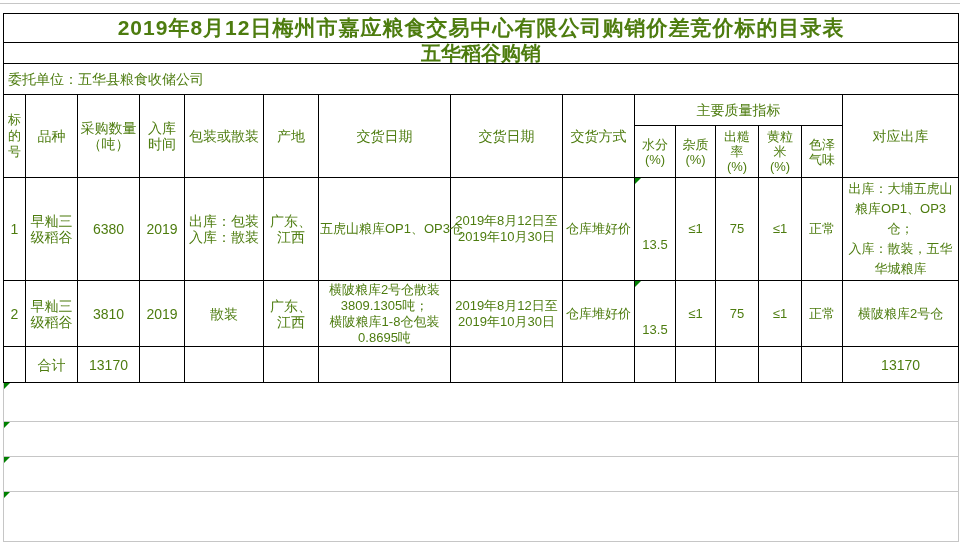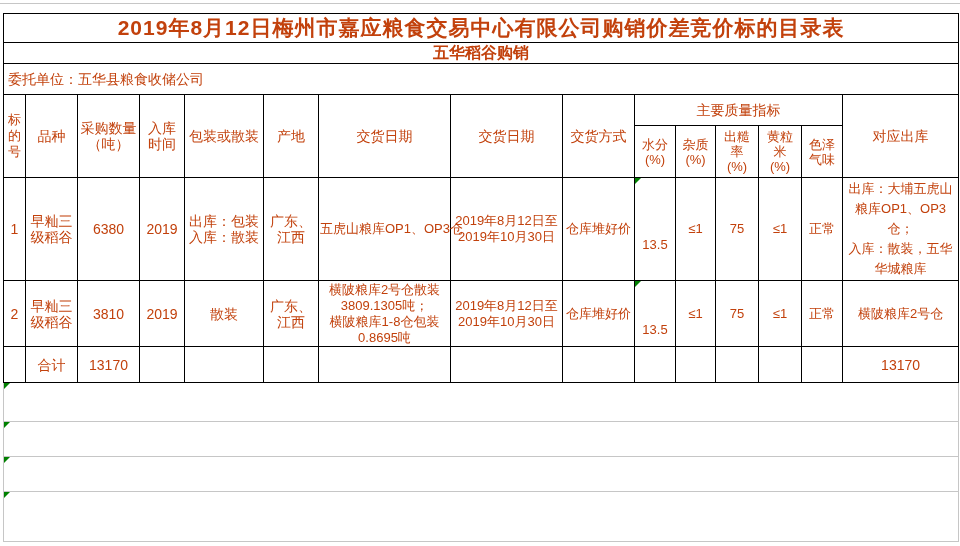--- a/index.html
+++ b/index.html
@@ -1,32 +1,32 @@
 <!DOCTYPE html>
 <html><head>
 <meta charset="utf-8">
 <style>
   * { margin:0; padding:0; box-sizing:border-box; }
   body { background:#e8e8e8; font-family:"Liberation Sans", sans-serif; }
   .sheet {
     position:relative; width:960px; height:546px; background:#ffffff;
-    overflow:hidden; color:#c2410c;padding-left:16px;
+    overflow:hidden; color:#4d7c0f;padding-left:16px;
   }
   .topline { position:absolute; top:3px; left:0; width:960px; height:1px; background:#c6c6c6; }
   table.doc {
     position:absolute; left:3px; top:13px; width:955px;
     border-collapse:collapse; table-layout:fixed;
   }
   td {
     border:1px solid #000; text-align:center; vertical-align:middle;
     white-space:pre-line; font-size:14px; line-height:16px; padding:0 1px;
     overflow:hidden;
   }
   td.title    { font-size:21px; font-weight:bold; height:29px; letter-spacing:1px; }
-  td.subtitle { font-size:16px; font-weight:bold; height:21px; }
+  td.subtitle { font-size:20px; font-weight:bold; height:21px; }
   td.entrust  { text-align:left; padding-left:4px; height:31px; font-size:14px; }
   tr.r-head-a td { height:31px; }
   tr.r-head-b td { height:52px; font-size:13px; line-height:15px; }
   tr.r-data1 td { height:74px; }
   tr.r-data2 td { height:66px; }
   tr.r-total td { height:36px;margin-top:15px; }
   td.small { font-size:13px; }
   td.spill { white-space:nowrap; overflow:visible; font-size:13px; }
   td.leftcell { text-align:center; padding:1px 3px; font-size:13px; line-height:20px; }
   td.rel { position:relative; }

